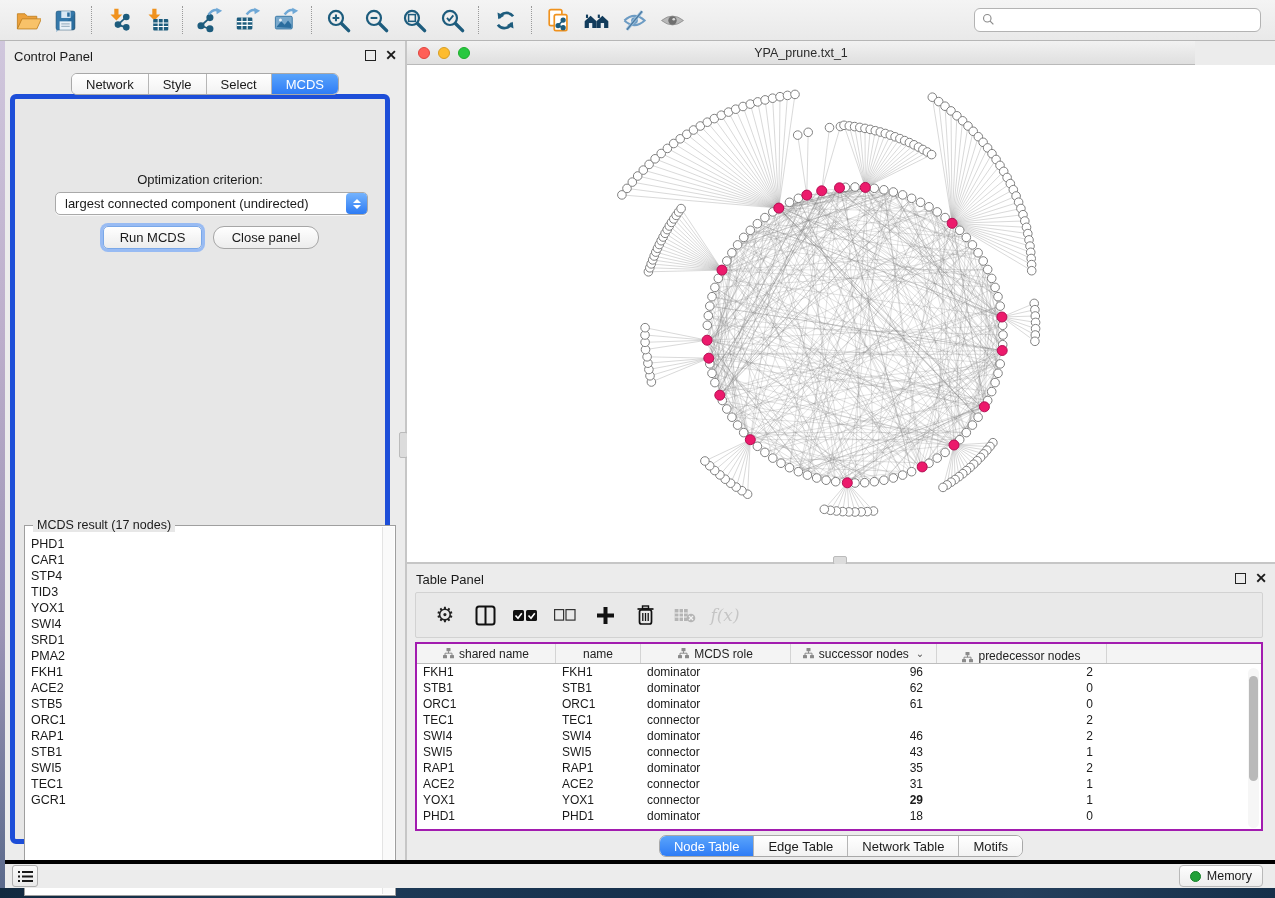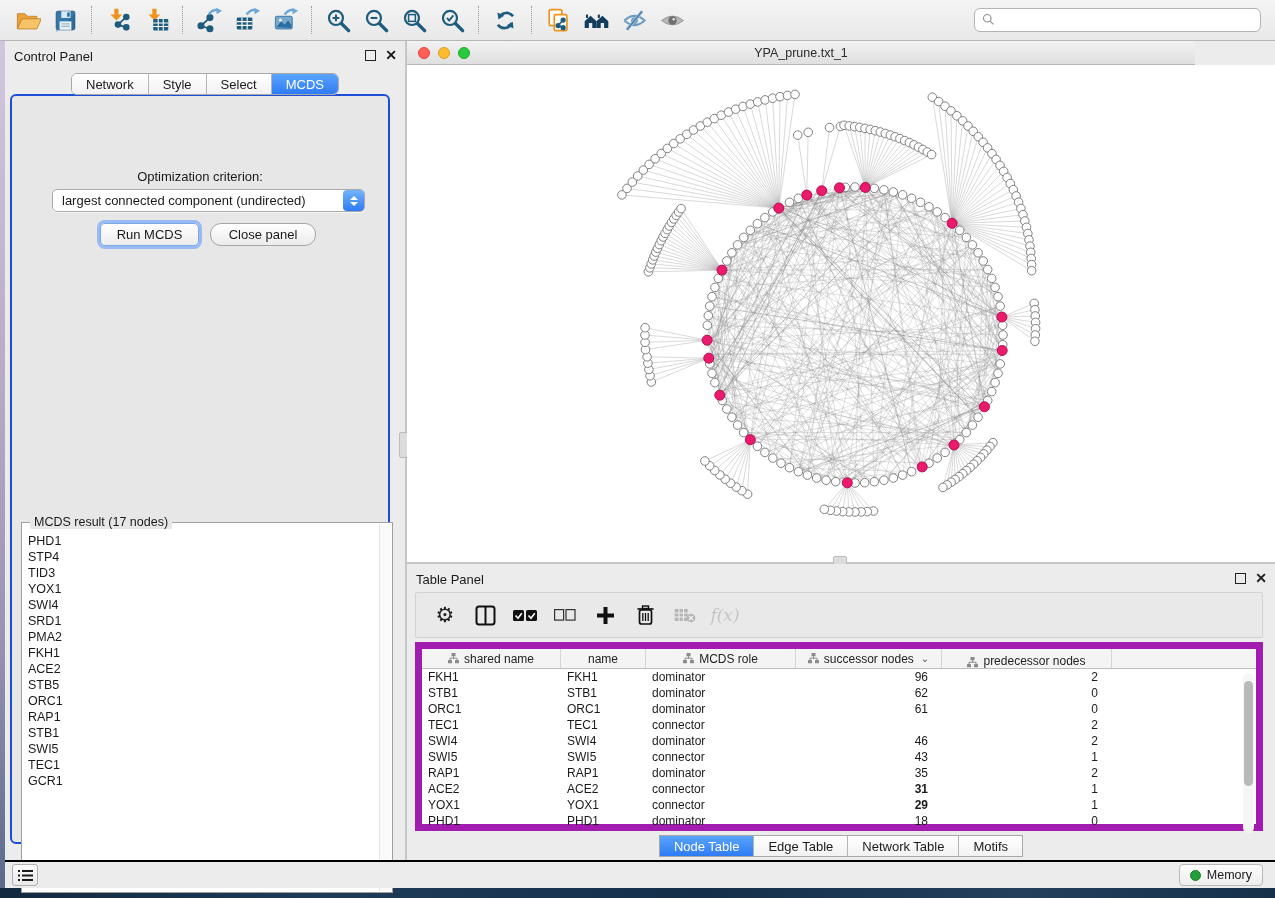--- a/index.html
+++ b/index.html
@@ -31,21 +31,21 @@
   .panel-title { position:absolute; left:9px; top:8px; font-size:13px; }
   .panel-icons { position:absolute; right:8px; top:7px; display:flex; gap:9px; }
   .float-ic { width:11px; height:11px; border:1.5px solid #222; margin-top:2px; }
   .close-ic { font-size:14px; font-weight:bold; line-height:15px; }
   .seg-tabs { position:absolute; left:50%; transform:translateX(-50%); top:32px; display:flex;
     border:1px solid #a8a8a8; border-radius:6px; overflow:hidden; background:#fff; height:22px; z-index:3; }
   .seg-tab { padding:3px 14px; font-size:13px; border-right:1px solid #b5b5b5; background:linear-gradient(#ffffff,#f2f2f2); cursor:default; }
   .seg-tab:last-child { border-right:none; }
   .seg-tab.selected { background:linear-gradient(#5aa4fb,#2e7cf6); color:#fff; }
   .cp-inner { position:absolute; left:5px; top:53px; width:380px; height:750px;
-    background:#e7e7e7; border:2px solid #1d4ed8; border-radius:6px; }
+    background:#e7e7e7; border:5px solid #1d4ed8; border-radius:6px; }
   .opt-label { position:absolute; left:0; width:100%; top:73px; text-align:center; font-size:13px; }
   .mac-select { position:absolute; left:40px; top:93px; width:313px; height:23px; background:#fff;
     border:1px solid #a9a9a9; border-radius:5px; display:flex; align-items:center; box-shadow:0 1px 0 rgba(255,255,255,.7); }
   .mac-select .val { flex:1; font-size:13px; padding-left:9px; white-space:nowrap; overflow:hidden; }
   .mac-select .stepper { width:21px; height:21px; margin-right:0px; border-radius:4px;
     background:linear-gradient(#74b3fd,#2d7bf4); display:flex; flex-direction:column; align-items:center; justify-content:center; gap:2px; }
   .stepper i { display:block; width:0; height:0; border-left:4px solid transparent; border-right:4px solid transparent; }
   .stepper i.up { border-bottom:4px solid #fff; }
   .stepper i.down { border-top:4px solid #fff; }
   .mac-btn { position:absolute; height:23px; background:linear-gradient(#ffffff,#ececec);
@@ -78,35 +78,35 @@
   .net-canvas { width:868px; height:497px; background:#fff; }
 
   
   .table-panel { position:absolute; left:407px; top:564px; width:868px; height:296px; background:#ececec; }
   .tp-toolbar { position:absolute; left:8px; top:28px; width:848px; height:46px; background:#e9e9e9;
     border:1px solid #d2d2d2; border-radius:2px; display:flex; align-items:center; padding-left:14px; gap:10px; }
   .tp-btn { width:30px; height:32px; display:flex; align-items:center; justify-content:center; }
   .tp-btn.disabled { opacity:.45; }
   .tp-gear { font-size:21px; color:#222; line-height:22px; }
   .tp-fx { font-family:"DejaVu Serif",serif; font-style:italic; font-size:17px; color:#9a9a9a; }
-  .data-table { position:absolute; left:8px; top:78px; width:848px; height:189px; background:#fff; border:7px solid #a21caf; }
+  .data-table { position:absolute; left:8px; top:78px; width:848px; height:189px; background:#fff; border:2px solid #a21caf; }
   .thead { display:flex; height:20px; background:#f4f4f4; border-bottom:1px solid #bdbdbd; }
   .th { display:flex; align-items:center; justify-content:center; gap:5px; font-size:12px; color:#222;
     border-right:1px solid #d4d4d4; position:relative; }
   .th .sort { font-size:10px; color:#555; margin-left:2px; }
   .tbody .tr { display:flex; height:16px; }
   .td { font-size:12px; line-height:16px; padding:0 6px; white-space:nowrap; overflow:hidden; }
   .td.num { text-align:right; padding-right:14px; }
   .tbl-scroll { position:absolute; right:2px; top:24px; width:11px; height:160px; background:#f6f6f6; border-radius:6px; }
   .tbl-thumb { position:absolute; left:1px; top:8px; width:9px; height:105px; background:#b9b9b9; border-radius:5px; }
   .tp-tabs { position:absolute; left:0; width:100%; top:271px; display:flex; justify-content:center; }
-  .tp-tabs .group { display:flex; border:1px solid #a8a8a8; border-radius:0; overflow:hidden; background:#fff; height:22px; }
+  .tp-tabs .group { display:flex; border:1px solid #a8a8a8; border-radius:7px; overflow:hidden; background:#fff; height:22px; }
 
   
-  .status-bar { position:absolute; left:5px; top:860px; width:1270px; height:28px; background:#ececec; border-top:2px solid #000000;
+  .status-bar { position:absolute; left:5px; top:860px; width:1270px; height:28px; background:#ececec; border-top:4px solid #000000;
     display:flex; align-items:center; }
   .list-btn { margin-left:7px; width:26px; height:22px; border:1px solid #b0b0b0; border-radius:3px;
     background:linear-gradient(#fcfcfc,#e9e9e9); display:flex; align-items:center; justify-content:center; }
   .mem-btn { margin-left:auto; margin-right:12px; height:22px; border:1px solid #b9b9b9; border-radius:4px;
     background:linear-gradient(#fdfdfd,#ededed); display:flex; align-items:center; gap:6px; padding:0 10px; font-size:12.5px; }
   .mem-dot { width:11px; height:11px; border-radius:50%; background:#21a038; border:1px solid #168029; }
 </style>
 </head>
 <body>
 
@@ -303,20 +303,21 @@
             <i class="up"></i>
             <i class="down"></i>
           </span>
       </div>
       <div class="mac-btn btn-run">Run MCDS</div>
       <div class="mac-btn btn-close">Close panel</div>
       <div class="result-group">
         <span class="result-legend">MCDS result (17 nodes)</span>
         <div class="result-list" id="mcds-list">
             <div class="result-item">PHD1</div>
+            <div class="result-item">CAR1</div>
             <div class="result-item">STP4</div>
             <div class="result-item">TID3</div>
             <div class="result-item">YOX1</div>
             <div class="result-item">SWI4</div>
             <div class="result-item">SRD1</div>
             <div class="result-item">PMA2</div>
             <div class="result-item">FKH1</div>
             <div class="result-item">ACE2</div>
             <div class="result-item">STB5</div>
             <div class="result-item">ORC1</div>
@@ -1276,21 +1277,21 @@
             <div class="td" style="width: 139px;">RAP1</div>
             <div class="td" style="width: 85px;">RAP1</div>
             <div class="td" style="width: 150px;">dominator</div>
             <div class="td num" style="width: 146px;">35</div>
             <div class="td num" style="width: 170px;">2</div>
           </div>
           <div class="tr">
             <div class="td" style="width: 139px;">ACE2</div>
             <div class="td" style="width: 85px;">ACE2</div>
             <div class="td" style="width: 150px;">connector</div>
-            <div class="td num" style="width: 146px; font-weight: bold;">31</div>
+            <div class="td num" style="width: 146px;">31</div>
             <div class="td num" style="width: 170px;">1</div>
           </div>
           <div class="tr">
             <div class="td" style="width: 139px;">YOX1</div>
             <div class="td" style="width: 85px;">YOX1</div>
             <div class="td" style="width: 150px;">connector</div>
             <div class="td num" style="width: 146px; font-weight: bold;">29</div>
             <div class="td num" style="width: 170px;">1</div>
           </div>
           <div class="tr">

